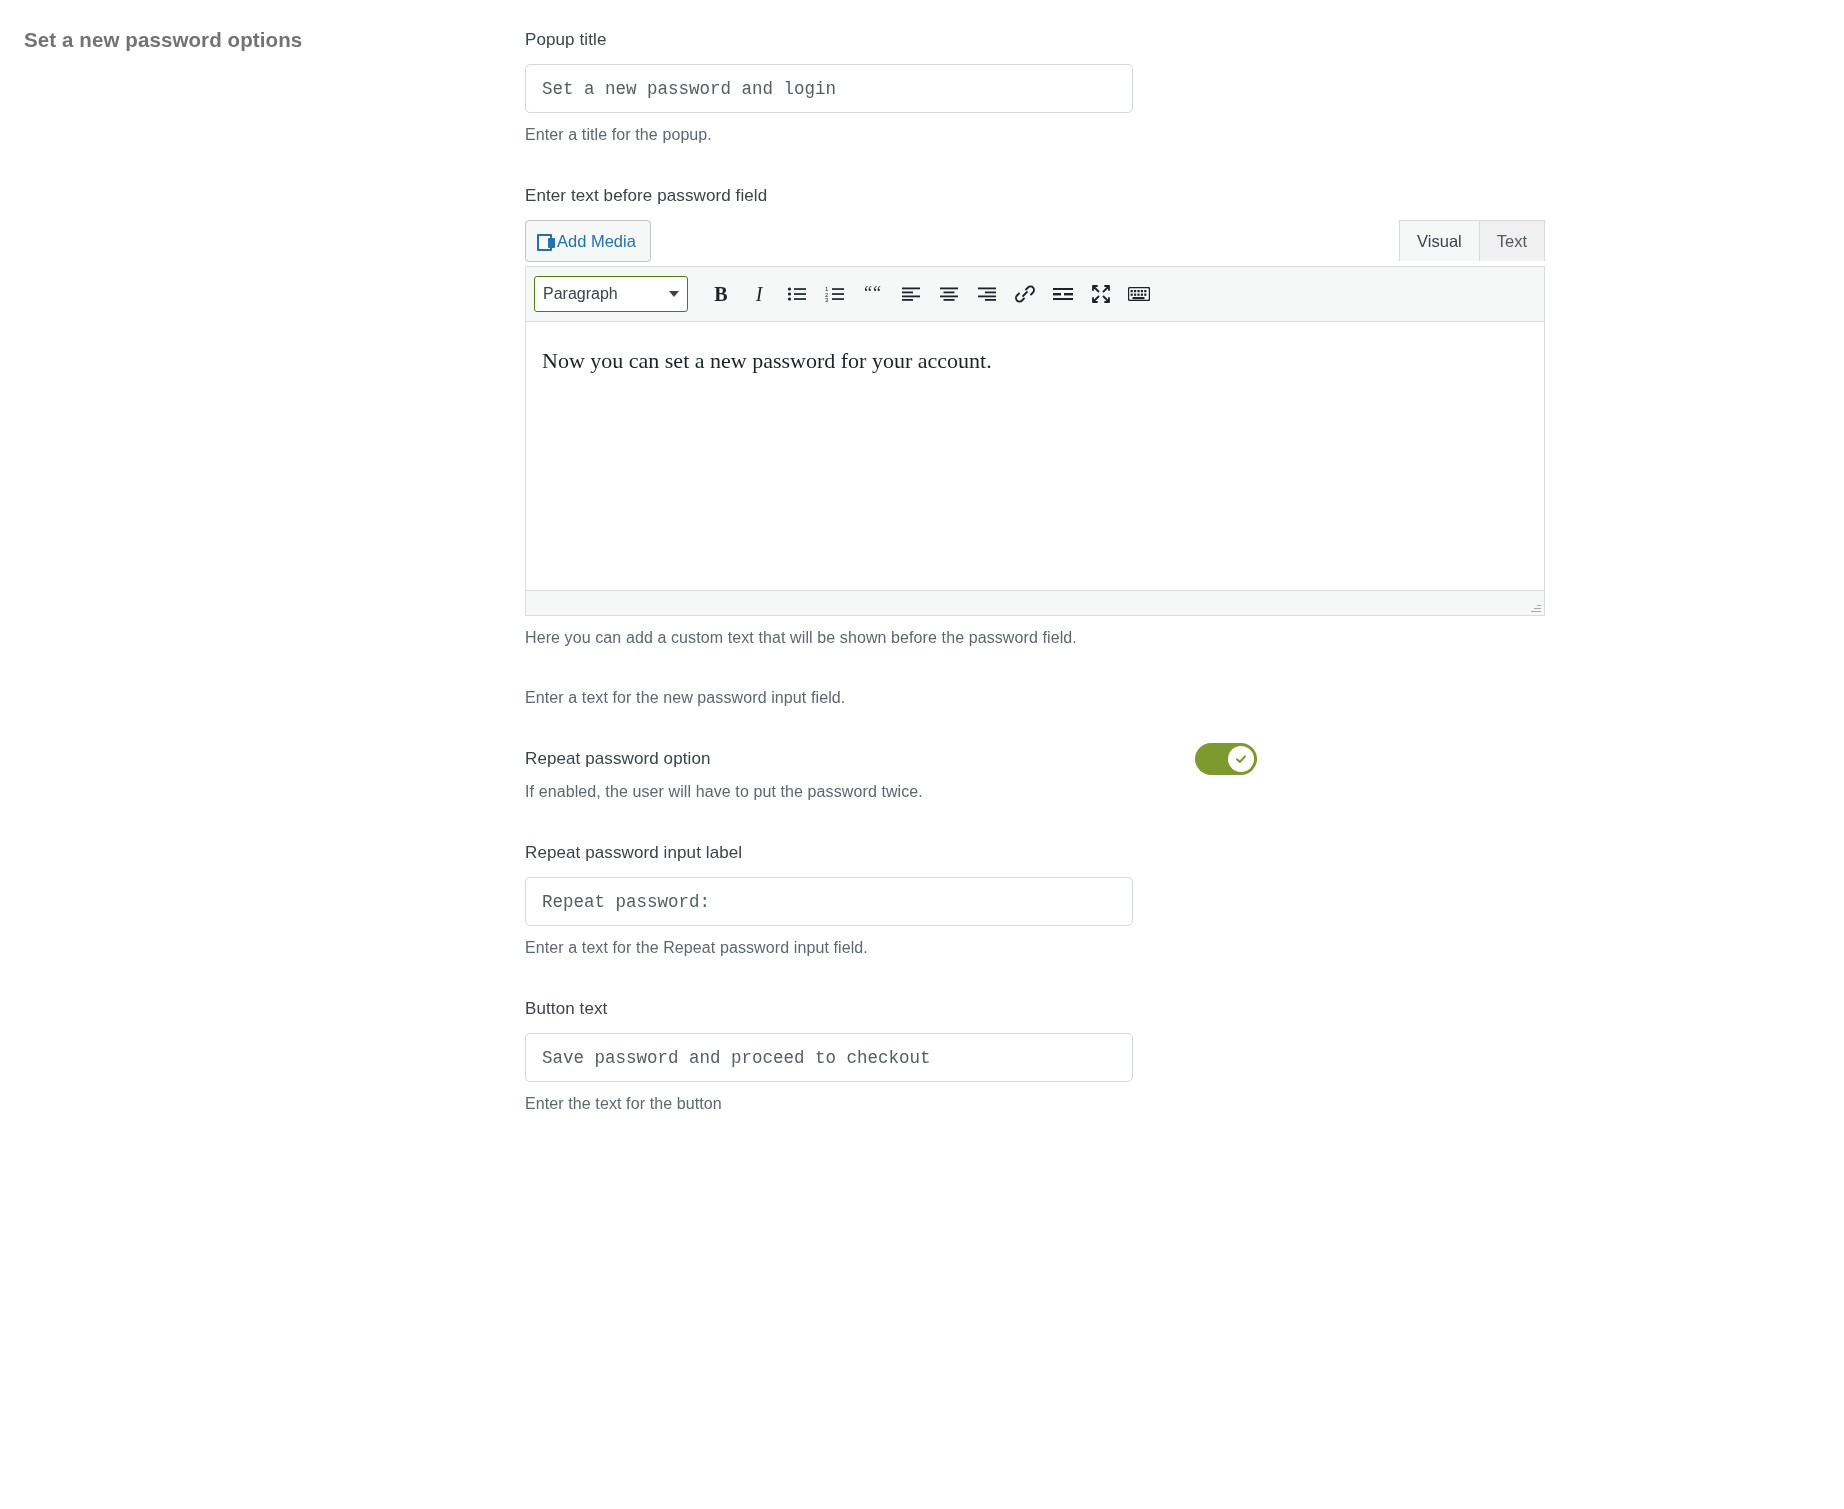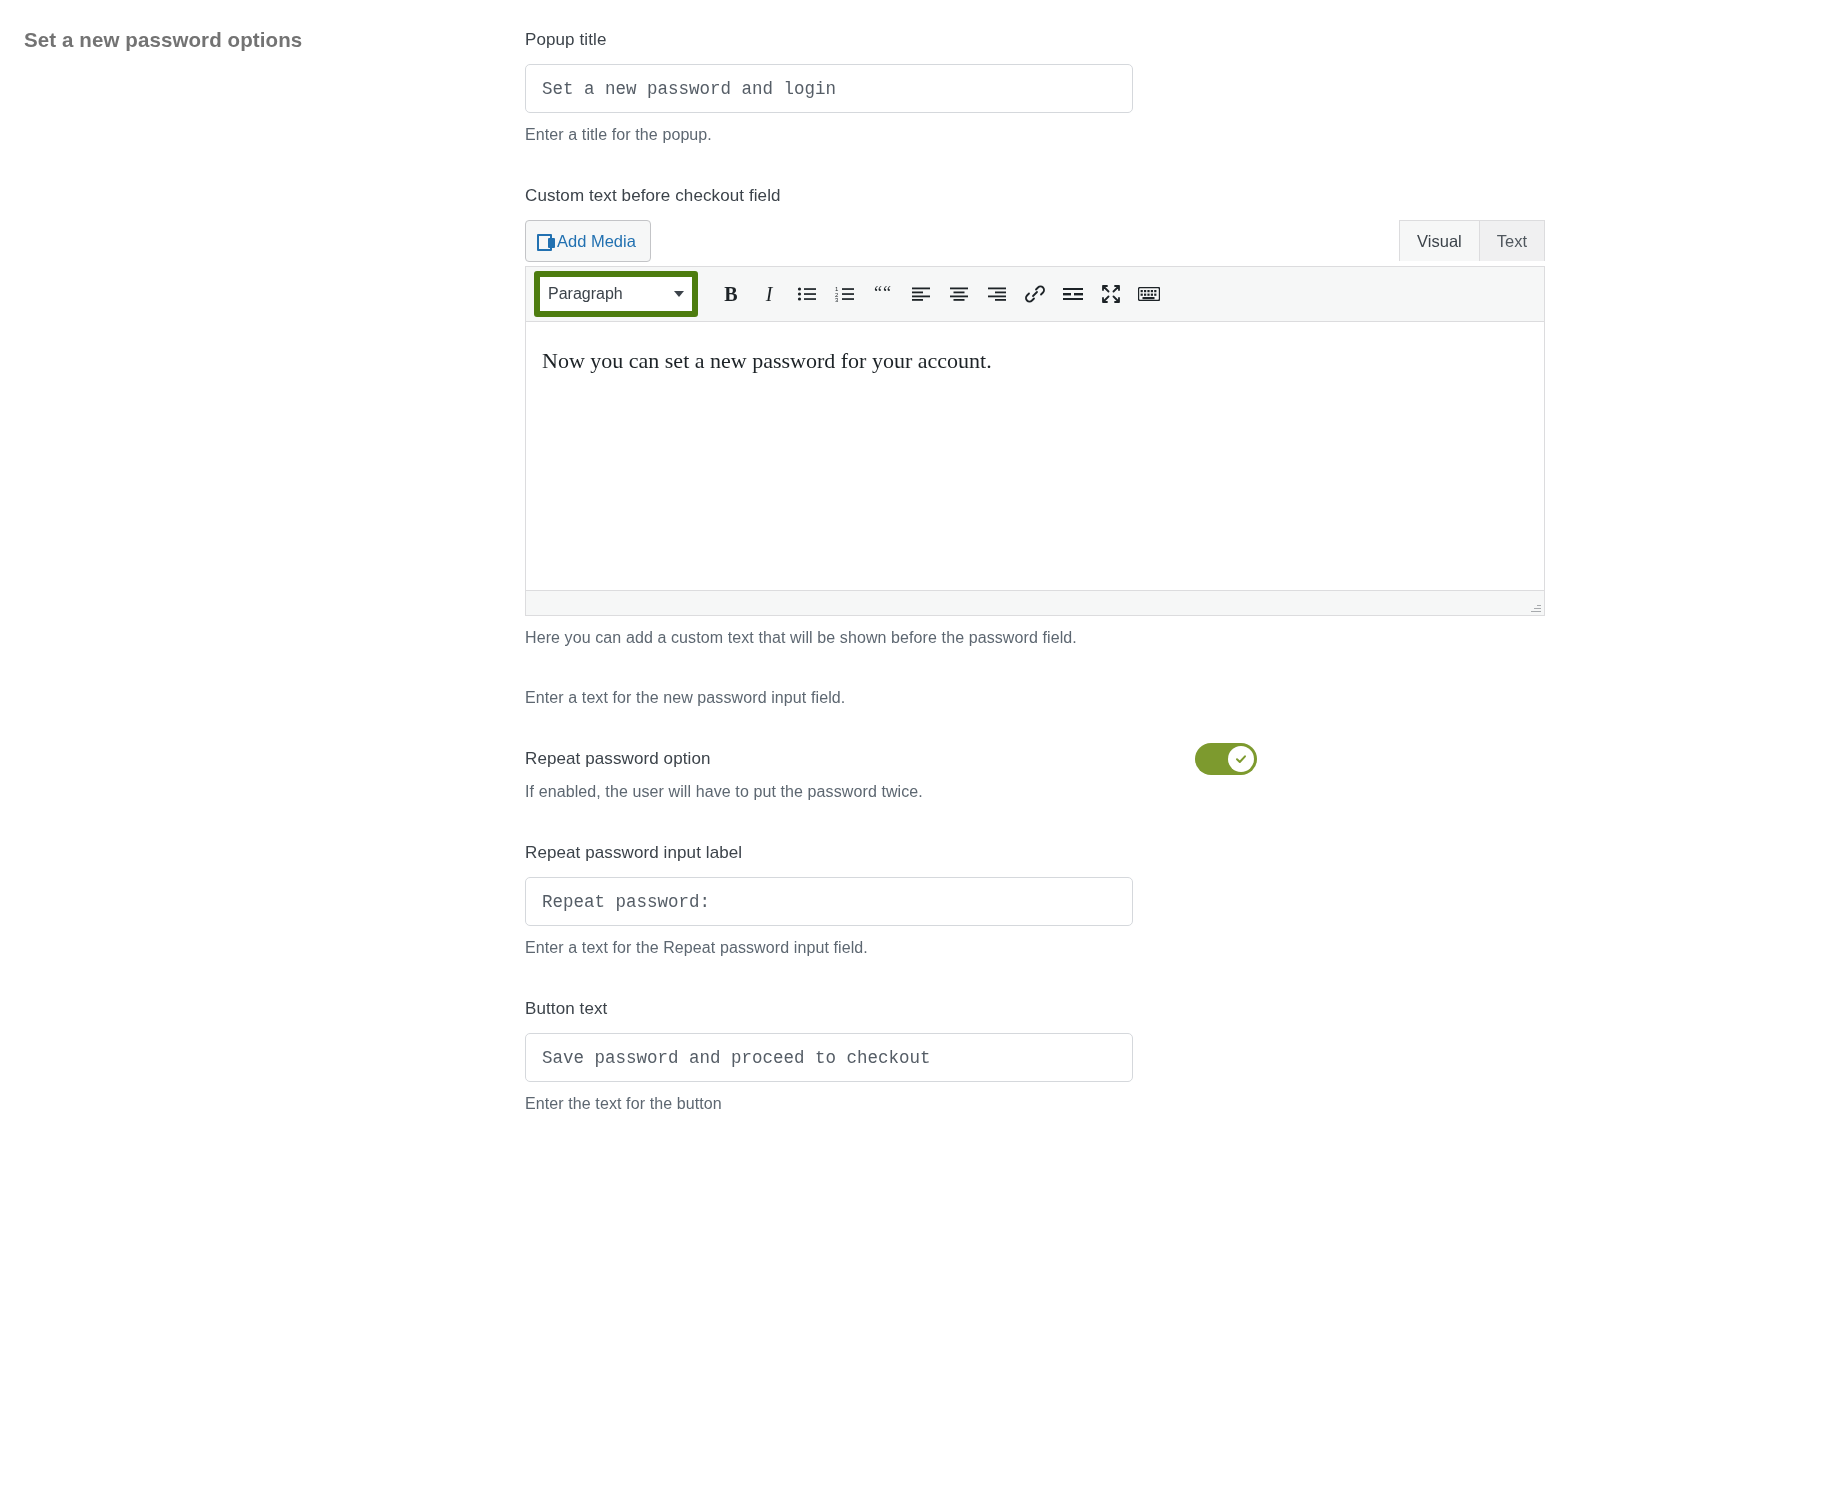--- a/index.html
+++ b/index.html
@@ -146,21 +146,21 @@
     border-bottom: 1px solid #dcdcde;
     height: 54px;
     display: flex;
     align-items: center;
     padding: 0 8px;
     gap: 4px;
   }
   .para-select {
     width: 136px;
     height: 34px;
-    border: 6px solid #4d7c0f;
+    border: 1px solid #4d7c0f;
     border-radius: 3px;
     background: #fff;
     display: flex;
     align-items: center;
     padding: 0 8px;
     justify-content: space-between;
     font-size: 16px;
     color: #3c434a;
     margin-right: 12px;
     cursor: pointer;
@@ -250,21 +250,21 @@
 
   <div class="fields">
 
     <div class="field-block">
       <div class="field-label">Popup title</div>
       <input class="text-input" type="text" value="Set a new password and login" style="">
       <div class="field-help">Enter a title for the popup.</div>
     </div>
 
     <div class="field-block">
-      <div class="field-label">Custom text before checkout field</div>
+      <div class="field-label">Enter text before password field</div>
 
       <div class="editor-wrap">
         <div class="editor-topbar">
           <div class="add-media-btn">
             <span class="mi"></span>
             <span>Add Media</span>
           </div>
           <div class="tabs">
             <div class="tab active">Visual</div>
             <div class="tab">Text</div>

